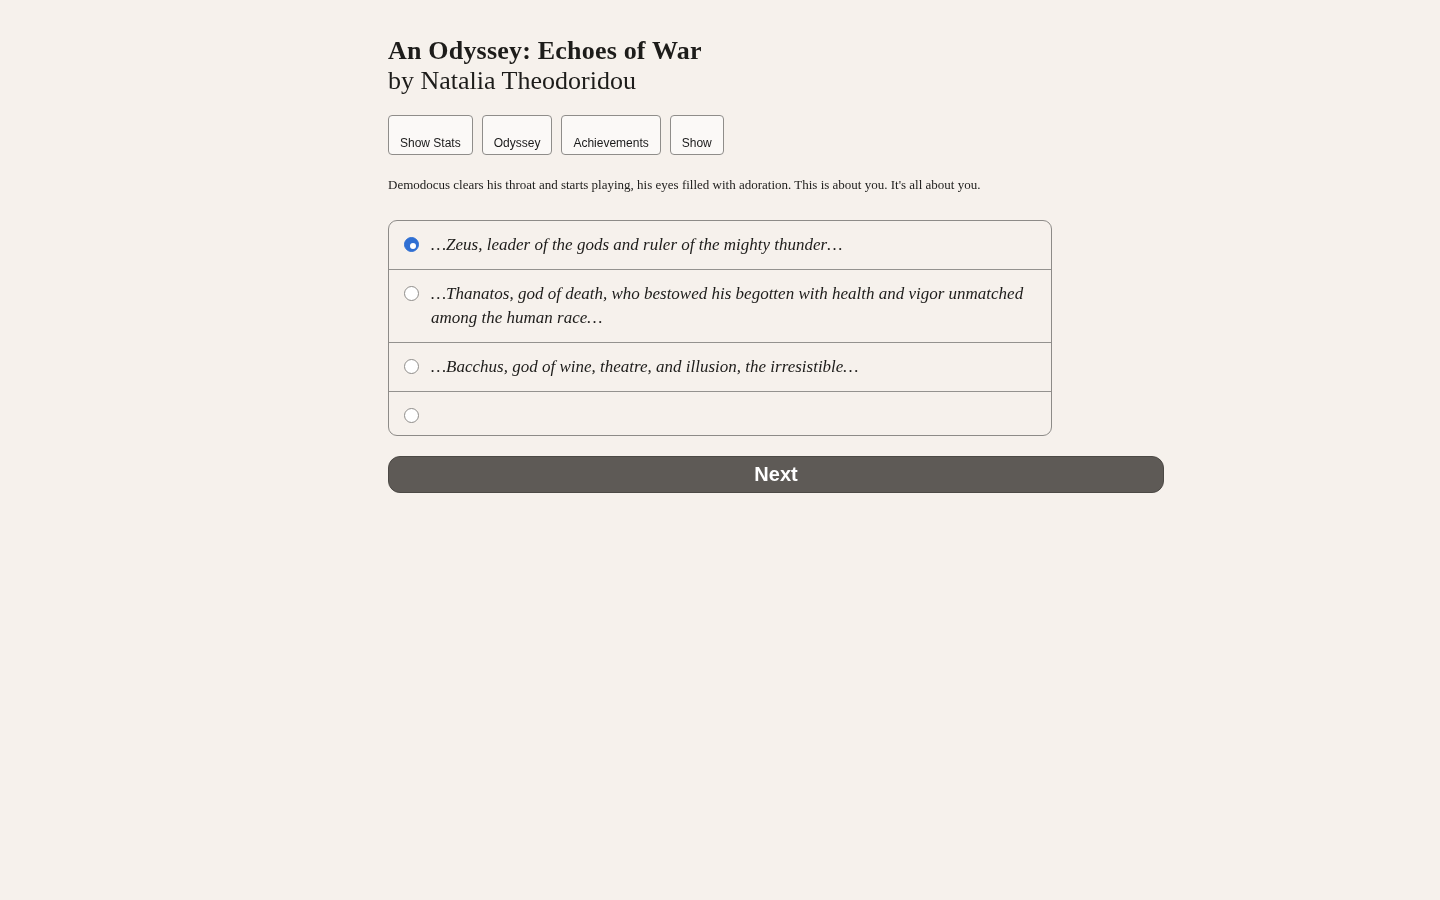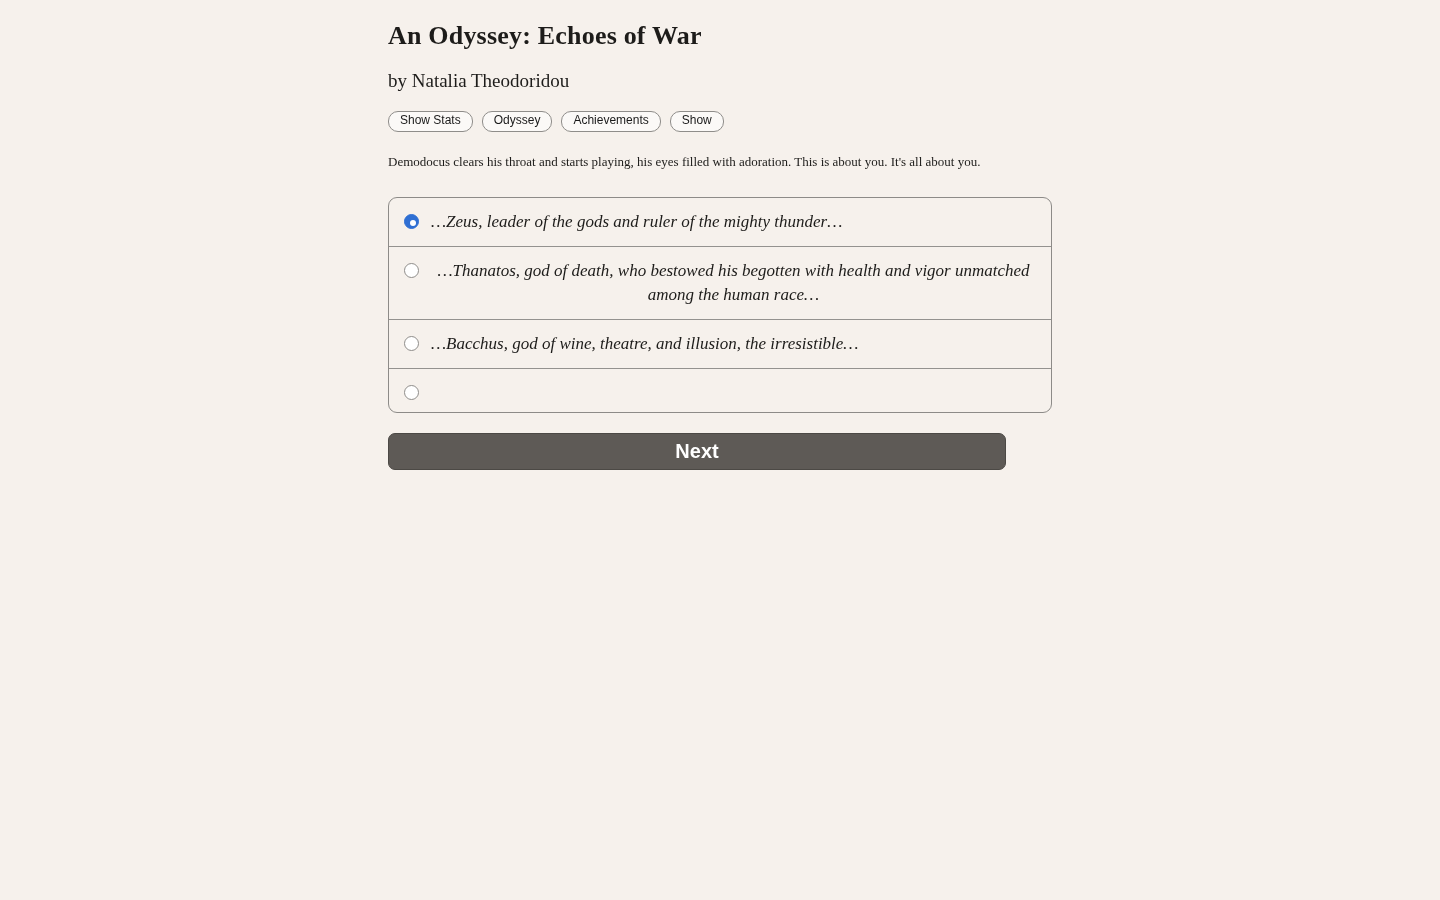--- a/index.html
+++ b/index.html
@@ -12,39 +12,39 @@
   .content {
     width: 664px;
     margin: 0 auto;
     padding-top: 21px;
   }
   .title {
     font-size: 26px;
     font-weight: 700;
     letter-spacing: 0.2px;
     color: #1d1c1a;
+    margin-top: 15px;
   }
   .byline {
-    margin-top: 19px;
-    font-size: 19px;
+    font-size: 26px;
     color: #1d1c1a;
   }
   .toolbar {
     margin-top: 19px;
     display: flex;
     gap: 9px;
   }
   .toolbar button {
     font-family: "Liberation Sans", sans-serif;
     font-size: 12px;
     color: #1a1a1a;
     background: #fbf9f7;
     border: 1px solid #8f8d8a;
-    border-radius: 10px;
-    padding: 1px 11px 4px 11px;
+    border-radius: 4px;
+    padding: 20px 11px 4px 11px;
     line-height: 14px;
     cursor: pointer;
   }
   .paragraph {
     margin-top: 18px;
     font-size: 13px;
     line-height: 24px;
     max-width: 650px;
   }
   .verse {
@@ -52,21 +52,20 @@
     font-style: italic;
     font-size: 17px;
     line-height: 24px;
   }
   .choices {
     margin-top: 23px;
     border: 1px solid #8d8b88;
     border-radius: 9px;
     overflow: hidden;
     background: #f6f1ec;
-    text-align: center;
   }
   .choice-row {
     display: flex;
     align-items: flex-start;
     padding: 12px 15px;
     cursor: pointer;
   }
   .choice-row + .choice-row { border-top: 1px solid #94928f; }
   .radio {
     flex: 0 0 auto;
@@ -91,26 +90,26 @@
     background: #ffffff;
   }
   .choice-label {
     font-style: italic;
     font-size: 17px;
     line-height: 24px;
     color: #1d1c1a;
   }
   .next-btn {
     display: block;
-    width: 618px;
+    width: 776px;
     margin-top: 20px;
     height: 37px;
     background: #5e5a56;
     border: 1px solid #4c4945;
-    border-radius: 7px;
+    border-radius: 12px;
     color: #ffffff;
     font-family: "Liberation Sans", sans-serif;
     font-size: 20px;
     font-weight: 700;
     cursor: pointer;
     text-align: center;
   }
 </style>
 </head>
 <body>

